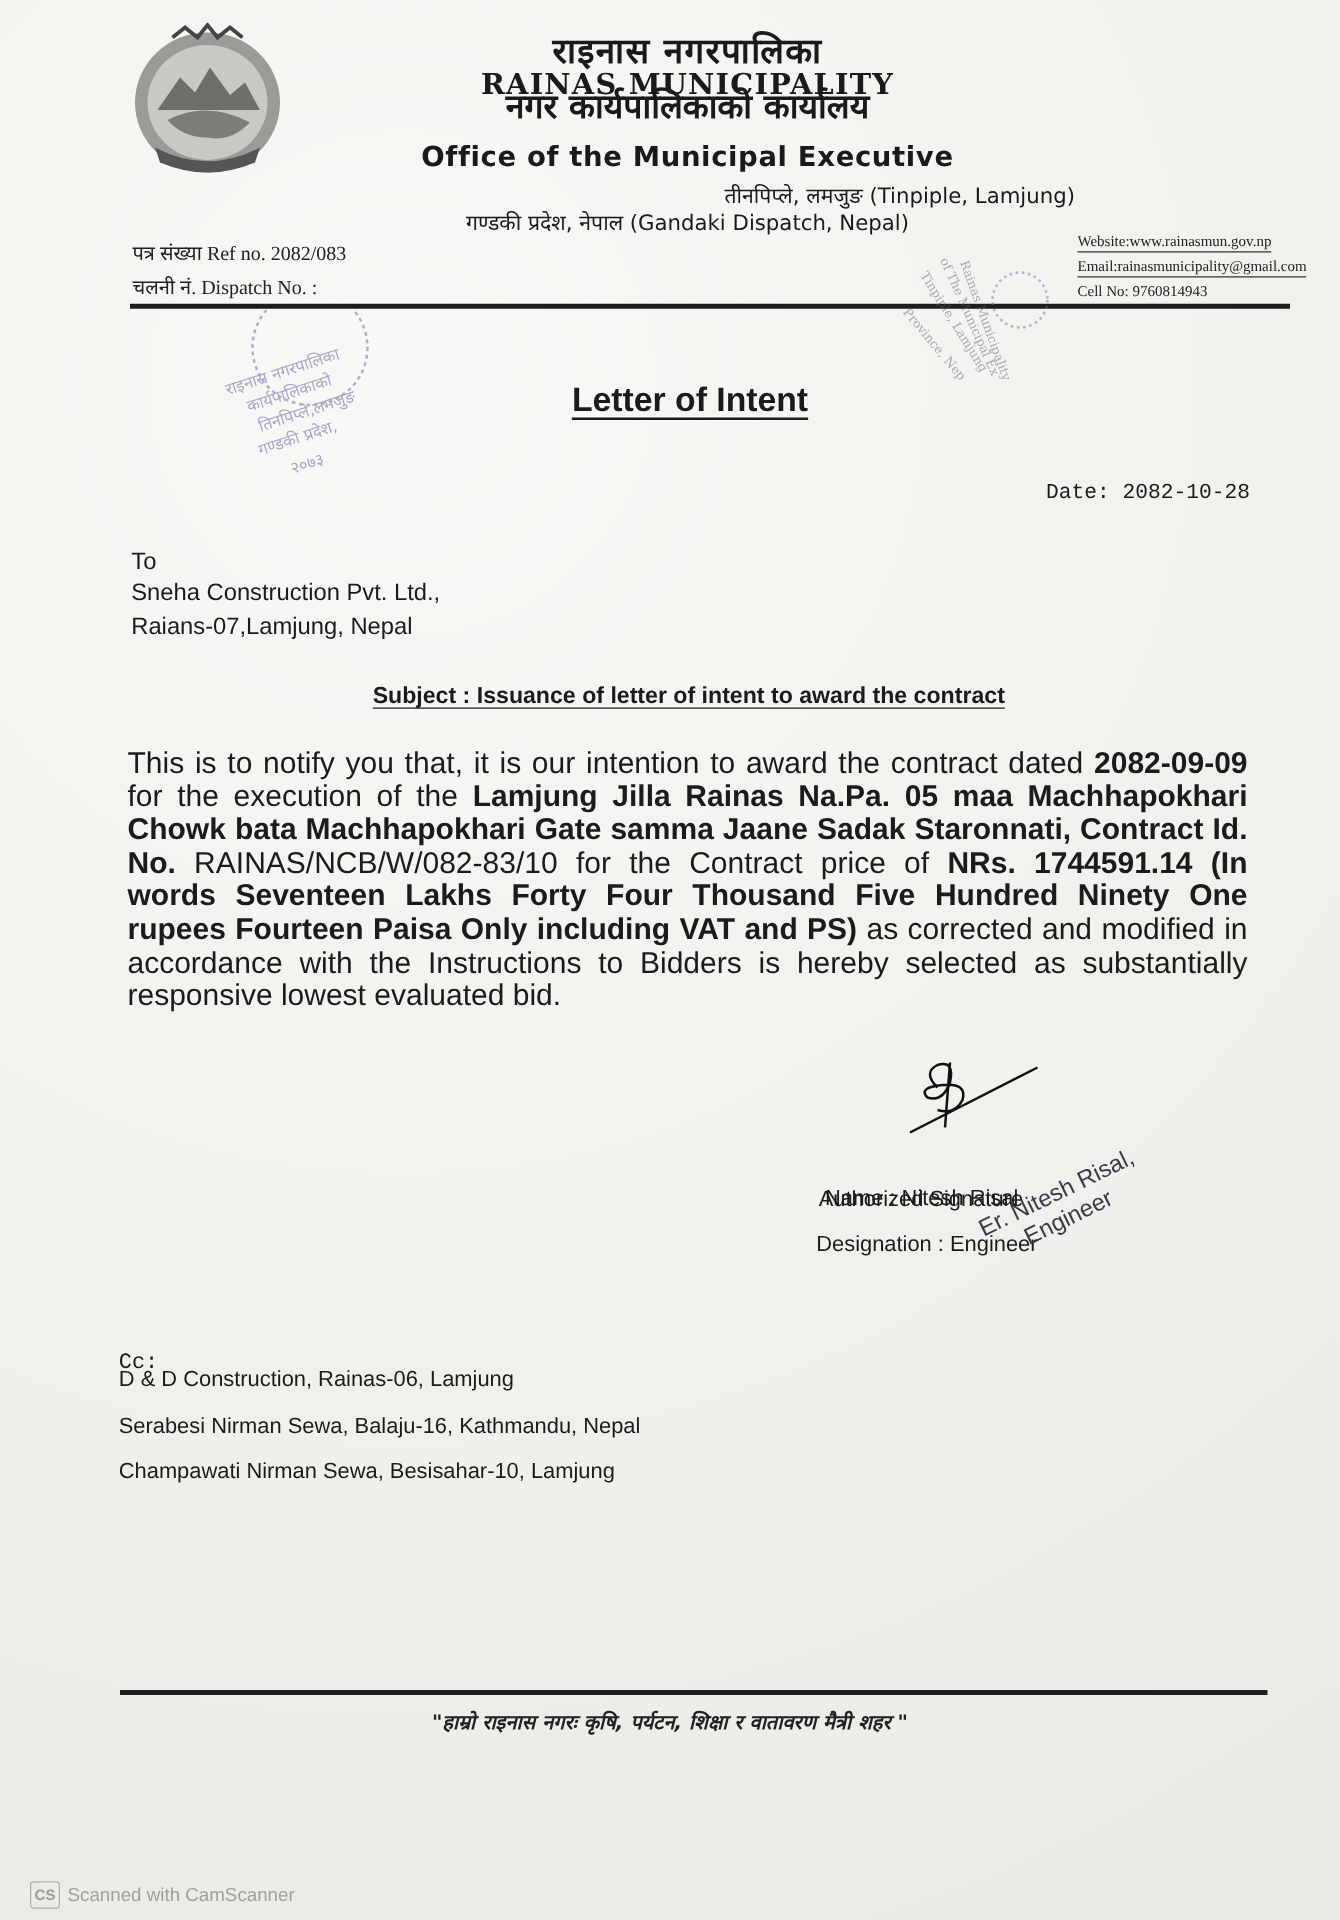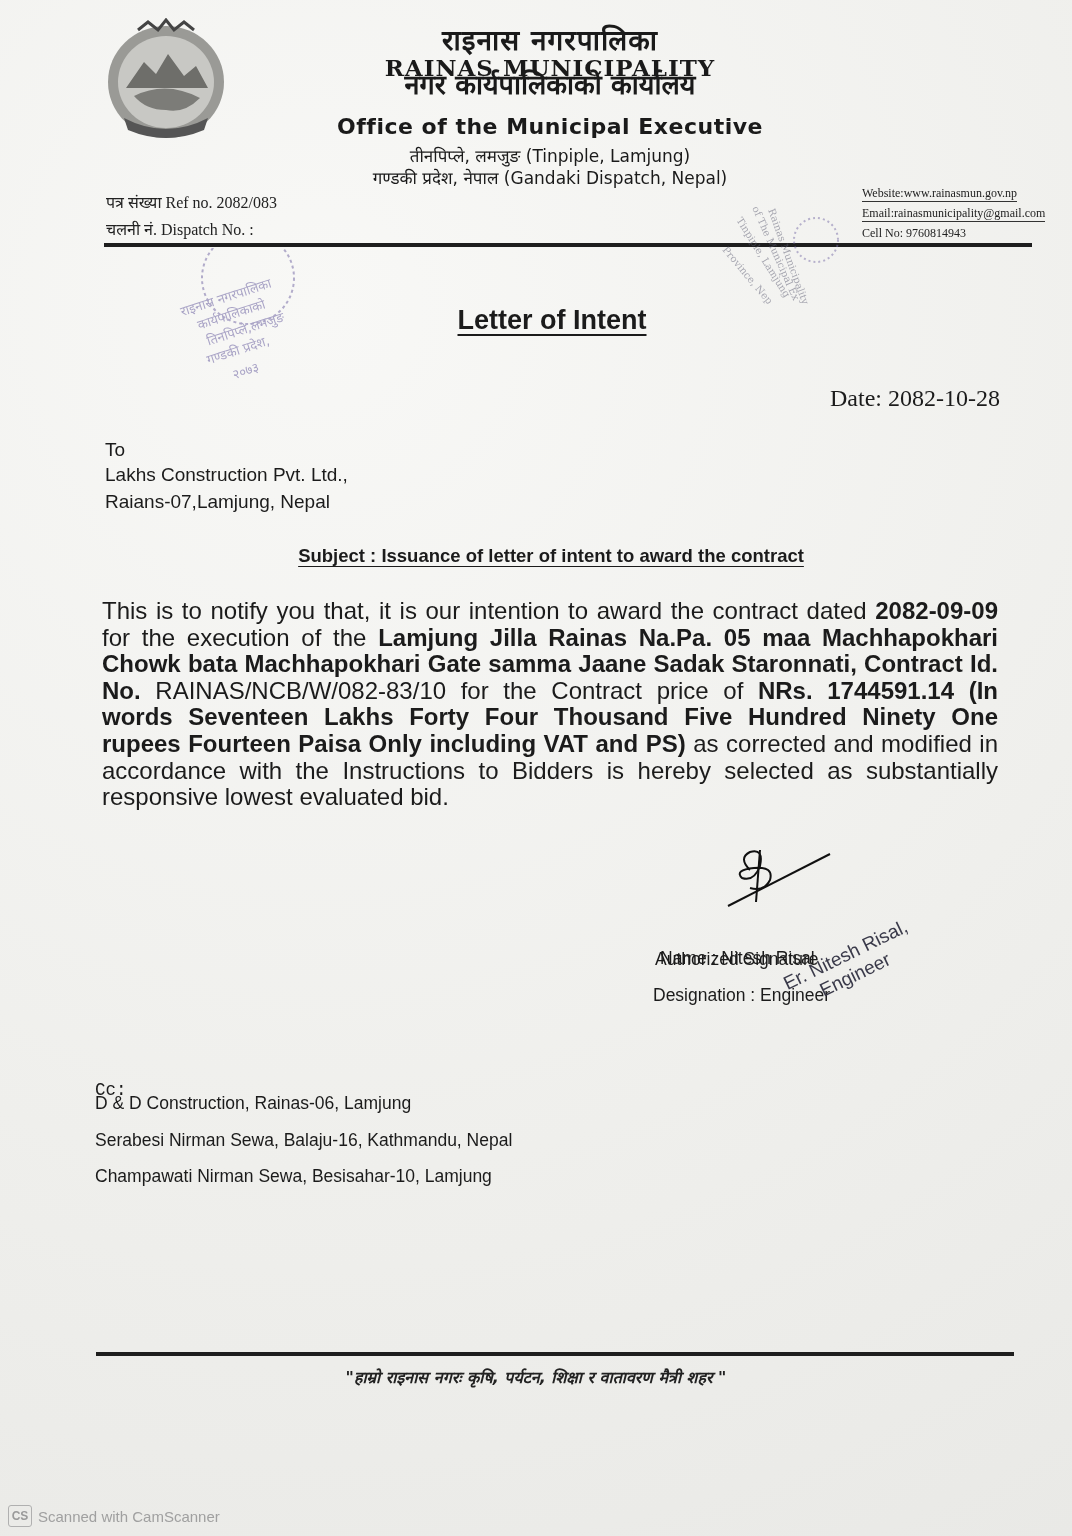--- a/index.html
+++ b/index.html
@@ -10,55 +10,55 @@
     font-family: "DejaVu Sans", sans-serif; color: #1b1b1b;
   }
   .abs { position: absolute; }
   
   .emblem { left: 104px; top: 18px; width: 124px; height: 124px; }
   .hdr { left: 240px; width: 620px; text-align: center; white-space: nowrap; color: #1a1a1a; }
   .hdr-np1 { top: 20px; font-size: 28px; font-weight: bold; letter-spacing: 1px; }
   .hdr-en1 { top: 54px; font-family: "DejaVu Serif", serif; font-size: 23px; font-weight: bold; letter-spacing: 1px; }
   .hdr-np2 { top: 65px; font-size: 27px; font-weight: bold; }
   .hdr-en2 { top: 114px; font-size: 22px; font-weight: bold; letter-spacing: 0.5px; }
-  .hdr-addr1 { top: 144px; font-size: 17px; }
+  .hdr-addr1 { top: 144px; font-size: 17px; text-align: right; }
   .hdr-addr2 { top: 166px; font-size: 17px; }
   .ref { left: 106px; font-family: "Liberation Serif", serif; font-size: 16px; color: #222; }
   .ref1 { top: 191px; }
   .ref2 { top: 218px; }
   .contact { left: 826px; font-family: "Liberation Serif", serif; font-size: 12px; color: #222; border-bottom: 1px solid #333; margin-left: 36px; }
   .c1 { top: 186px; }
   .c2 { top: 206px; }
   .c3 { top: 226px; border-bottom: none; }
   .rule { left: 104px; width: 928px; height: 4px; background: #1e1e1e; top: 243px; }
   .stamp-left { left: 168px; top: 248px; width: 160px; height: 140px; }
   .stamp-right { left: 706px; top: 190px; width: 150px; height: 140px; }
   .title { left: 0; width: 1104px; top: 305px; text-align: center; font-family: "Liberation Sans", sans-serif; font-size: 27px; font-weight: bold; text-decoration: underline; text-underline-offset: 5px; }
-  .date { right: 72px; top: 385px; font-family: Liberation Serif, serif; font-size: 24px; }
+  .date { right: 72px; top: 385px; font-family: Liberation Mono, monospace; font-size: 17px; }
   .to { left: 105px; font-family: "Liberation Sans", sans-serif; font-size: 19px; }
   .to0 { top: 439px; }
   .to1 { top: 464px; }
   .to2 { top: 491px; }
   .subject { left: 0; width: 1102px; top: 545px; text-align: center; font-family: "Liberation Sans", sans-serif; font-size: 18.5px; font-weight: bold; text-decoration: underline; text-underline-offset: 4px; }
   .body-para { left: 102px; top: 598px; width: 896px; font-family: "Liberation Sans", sans-serif; font-size: 24px; line-height: 26.6px; text-align: justify; text-align-last: left; }
   .body-para b { font-weight: bold; }
   .signature { left: 720px; top: 840px; width: 120px; height: 80px; }
   .sig { font-family: "Liberation Sans", sans-serif; font-size: 17.5px; }
   .sig1 { left: 655px; top: 912px; margin-top: 37px; }
   .sig2 { left: 660px; top: 948px; }
   .sig3 { left: 653px; top: 985px; }
   .seal { left: 780px; top: 975px; transform: rotate(-26deg); transform-origin: left top; font-family: "Liberation Sans", sans-serif; font-size: 19px; color: #3a3a4a; line-height: 22px; text-align: center; }
   .cc { left: 95px; font-family: "Liberation Sans", sans-serif; font-size: 17.5px; }
   .cc0 { top: 1080px; font-family: Liberation Mono, monospace; }
   .cc1 { top: 1093px; }
   .cc2 { top: 1130px; }
   .cc3 { top: 1166px; }
   .rule-bottom { left: 96px; width: 918px; height: 4px; background: #1e1e1e; top: 1352px; }
   .motto { left: 0; width: 1072px; top: 1366px; text-align: center; font-size: 16px; font-style: italic; font-weight: bold; color: #222; }
-  .footer { left: 8px; top: 1505px; display: flex; align-items: center; gap: 6px; font-family: "Liberation Sans", sans-serif; font-size: 15px; color: #a0a0a0; }
+  .footer { left: 24px; top: 1505px; display: flex; align-items: center; gap: 6px; font-family: "Liberation Sans", sans-serif; font-size: 15px; color: #a0a0a0; }
   .cs-badge { width: 22px; height: 20px; border: 1.5px solid #b0b0b0; border-radius: 3px; font-size: 12px; font-weight: bold; color: #9a9a9a; display: flex; align-items: center; justify-content: center; }
 </style>
 </head>
 <body>
 
 <svg class="abs emblem" viewBox="0 0 124 124">
   <ellipse cx="62" cy="64" rx="58" ry="56" fill="#9a9a96"></ellipse>
   <ellipse cx="62" cy="64" rx="48" ry="46" fill="#c8c8c4"></ellipse>
   <path d="M22 70 L40 44 L52 56 L64 36 L80 58 L92 48 L104 70 Z" fill="#6e6e6a"></path>
   <path d="M30 78 Q62 62 96 80 Q80 96 62 92 Q42 92 30 78 Z" fill="#7c7c78"></path>
@@ -99,21 +99,21 @@
     <text x="46" y="18" transform="rotate(66 46 18)">of The Municipal Ex</text>
     <text x="30" y="30" transform="rotate(58 30 30)">Tinpiple, Lamjung</text>
     <text x="16" y="60" transform="rotate(50 16 60)">Province, Nep</text>
   </g>
 </svg>
 
 <div class="abs title">Letter of Intent</div>
 <div class="abs date">Date: 2082-10-28</div>
 
 <div class="abs to to0">To</div>
-<div class="abs to to1">Lakhs Construction Pvt. Ltd.,</div>
+<div class="abs to to1">Sneha Construction Pvt. Ltd.,</div>
 <div class="abs to to2">Raians-07,Lamjung, Nepal</div>
 
 <div class="abs subject">Subject : Issuance of letter of intent to award the contract</div>
 
 <div class="abs body-para"><span>This is to notify you that, it is our intention to award the contract dated </span><b>2082-09-09</b><span> for the execution of the </span><b>Lamjung Jilla Rainas Na.Pa. 05 maa Machhapokhari Chowk bata Machhapokhari Gate samma Jaane Sadak Staronnati, Contract Id. No.</b><span> </span><b style="font-weight:normal">RAINAS/NCB/W/082-83/10</b><span> for the Contract price of </span><b>NRs. 1744591.14 (In words Seventeen Lakhs Forty Four Thousand Five Hundred Ninety One rupees Fourteen Paisa Only including VAT and PS)</b><span> as corrected and modified in accordance with the Instructions to Bidders is hereby selected as substantially responsive lowest evaluated bid.</span></div>
 
 <svg class="abs signature" viewBox="0 0 120 80">
   <path d="M8 66 L110 14" stroke="#111" stroke-width="2" fill="none"></path>
   <path d="M30 30 Q18 18 30 12 Q44 8 40 26 Q34 42 22 38 Q14 30 34 28 Q54 26 50 40 Q44 52 30 48" stroke="#111" stroke-width="2" fill="none"></path>
   <path d="M40 10 L36 62" stroke="#111" stroke-width="2" fill="none"></path>

